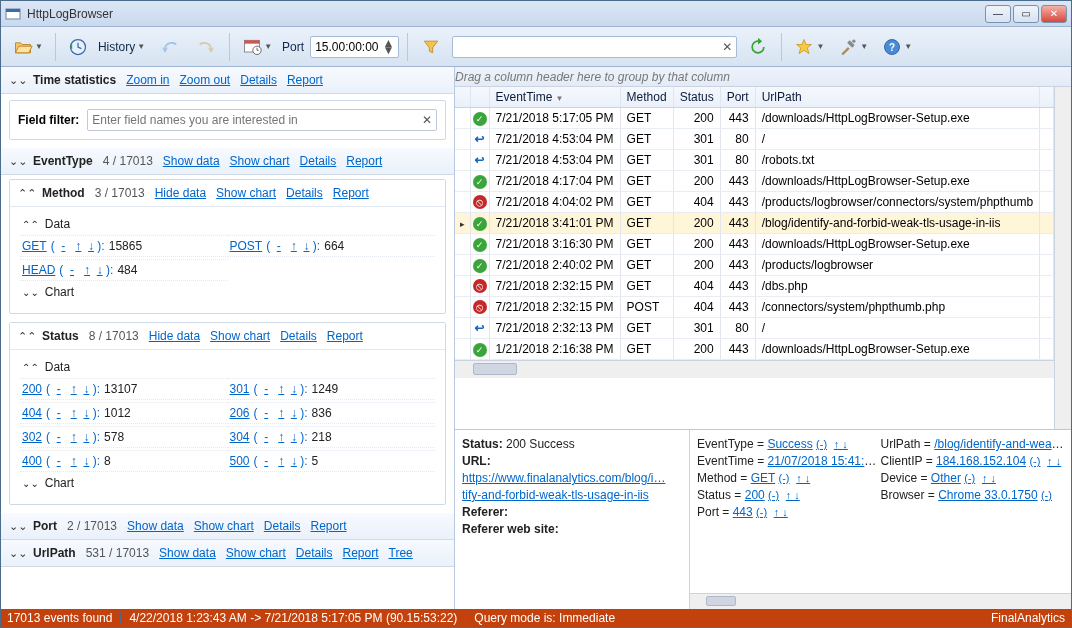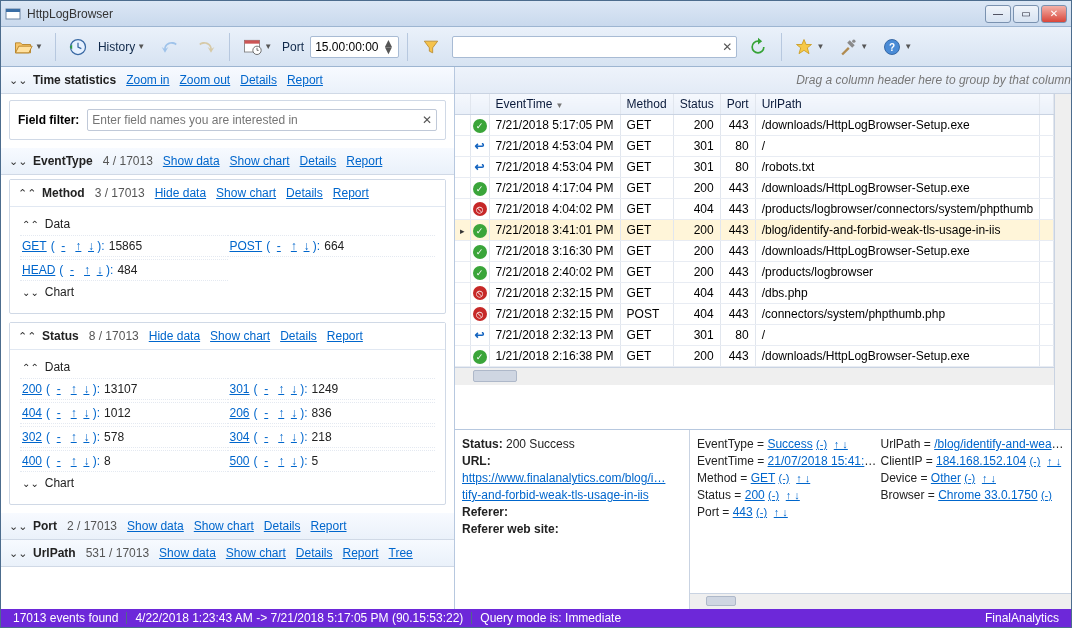--- a/index.html
+++ b/index.html
@@ -43,21 +43,21 @@
   .field-filter label { font-weight:bold; }
   .field-filter .inp { flex:1; height:22px; border:1px solid #c0c9d8; border-radius:2px; display:flex; align-items:center; padding:0 4px; background:#fff; }
   .field-filter .inp input { flex:1; border:0; outline:0; color:#888; }
   .data-grid { display:flex; flex-wrap:wrap; gap:2px 0; }
   .data-cell { width:50%; padding:3px 2px; display:flex; align-items:center; gap:4px; border-top:1px dotted #e4e9f1; border-bottom:1px dotted #e4e9f1;}
   .data-cell .ops { color:#0066cc; }
   .data-cell .cnt { color:#222; }
   .inner { border:1px solid #d0d9e6; border-radius:2px; margin:4px 8px 8px 8px; }
 
   
-  .groupbar { height:27px; background:linear-gradient(#eef3fb,#e3ebf6); display:flex; align-items:center; justify-content:flex-end; color:#777; font-style:italic; border-bottom:1px solid #c9d3e2; }
+  .groupbar { height:20px; background:linear-gradient(#eef3fb,#e3ebf6); display:flex; align-items:center; justify-content:flex-start; color:#777; font-style:italic; border-bottom:1px solid #c9d3e2; }
   
   .grid { flex:1; overflow:auto; position:relative; }
   .grid table { width: 100%; border-collapse: collapse; }
   .grid th, .grid td { text-align:left; padding:3px 6px; border-right:1px solid #e1e6ee; border-bottom:1px solid #e8ecf3; white-space:nowrap; }
   .grid th { background:linear-gradient(#f5f8fd,#eaf0f9); color:#0a1a3a; position:sticky; top:0; border-bottom:1px solid #c9d3e2; font-weight:normal; height:16px; }
   .grid th:first-child, .grid td:first-child { width:16px; padding:0 2px; text-align:center; }
   .grid th:nth-child(2), .grid td:nth-child(2) { width:18px; padding:0 2px; text-align:center; }
   .grid tr.sel td { background:#fff5d9; }
   .grid tr.sel td:first-child::before { content:"▸"; font-size:9px; color:#333;}
   .grid .hscroll { height:18px; border-top:1px solid #c9d3e2; position:relative; background:#efefef; }
@@ -78,21 +78,21 @@
   .details .dright { flex:1; padding:6px 7px; overflow:hidden; color:#222; line-height:17px; position:relative; }
   .details b { font-weight:bold; }
   .details .ops-sm { font-size:11px; }
   .details .hscroll2 { position:absolute; left:0; right:0; bottom:0; height:16px; background:#efefef; border-top:1px solid #c9d3e2;}
   .details .hscroll2 .thumb { position:absolute; left:16px; top:2px; height:10px; width:30px; background:#cfd6e2; border:1px solid #aeb8c9; border-radius:2px; }
   .dright .cols { display:flex; gap:0; }
   .dright .col { flex:1; min-width:0; }
   .dright .row { white-space:nowrap; overflow:hidden; text-overflow:ellipsis; }
 
   
-  .statusbar { height:18px; background:#6d28d9; color:#fff; display:flex; align-items:center; padding:0 12px; gap:8px; font-size:11px; }
+  .statusbar { height:18px; background:#c2410c; color:#fff; display:flex; align-items:center; padding:0 6px; gap:8px; font-size:11px; }
   .statusbar .sbsep { width:1px; height:12px; background:#50688a; }
   .statusbar .rt { margin-left:auto; }
 
   .left-scroll { flex:1; overflow-y:auto; overflow-x:hidden;}
 
   
   svg.icon { width:20px; height:20px; }
   svg.icon-sm { width:16px; height:16px; }
 
   th .sort { font-size:8px; color:#777; margin-left:3px;}

